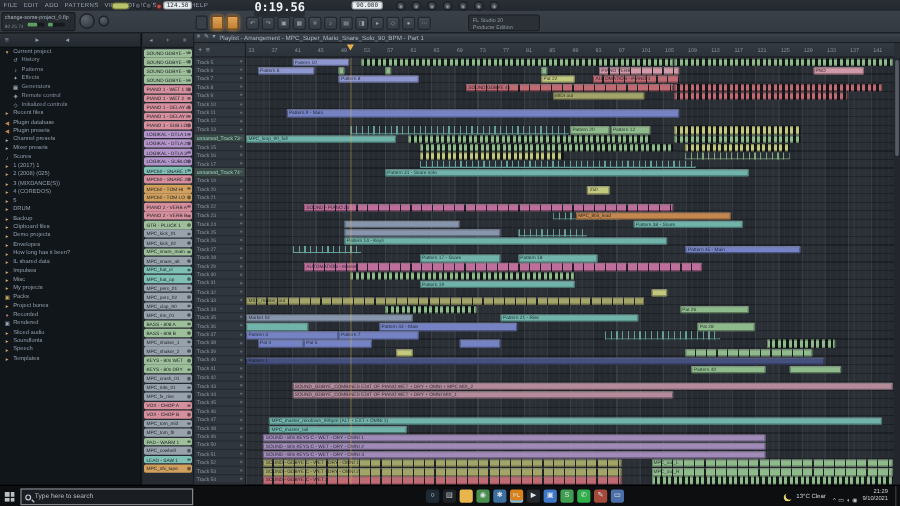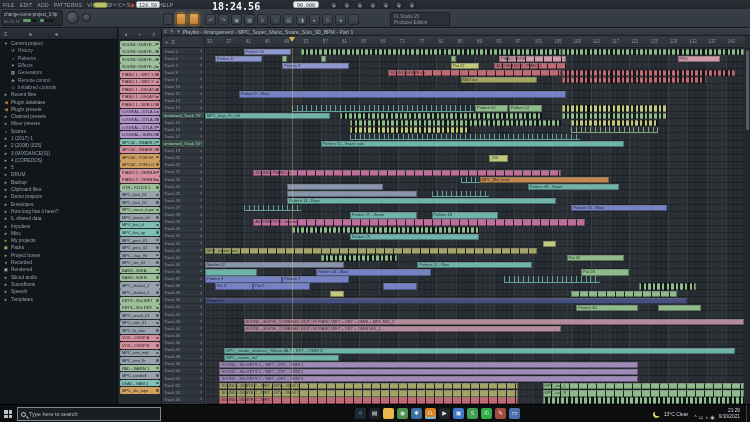--- a/index.html
+++ b/index.html
@@ -160,21 +160,21 @@
       </div>
     </div>
 
     <div class="knob" style="left:66px;top:11px;width:13px;height:13px"></div>
     <div class="knob" style="left:82px;top:13px;width:9px;height:9px"></div>
     <div class="pill"></div>
     <div class="knob" style="left:112px;top:2px;width:6px;height:6px"></div>
     <div class="knob" style="left:121px;top:2px;width:6px;height:6px"></div>
     <div class="reddot"></div>
     <div class="lcd" style="left:136px;top:1px;width:24px;height:7px">124.50</div>
-    <div class="time-lcd">18:24.56</div>
+    <div class="time-lcd">0:19.56</div>
     <div class="lcd" style="left:293px;top:1px;width:26px;height:7px">90.000</div>
     <div id="round-buttons">
         <div class="round-btn" style="left: 330px;">◉</div>
         <div class="round-btn" style="left: 343px;">◉</div>
         <div class="round-btn" style="left: 356px;">◉</div>
         <div class="round-btn" style="left: 369px;">◉</div>
         <div class="round-btn" style="left: 382px;">◉</div>
         <div class="round-btn" style="left: 395px;">◉</div>
         <div class="round-btn" style="left: 408px;">◉</div>
       </div>

